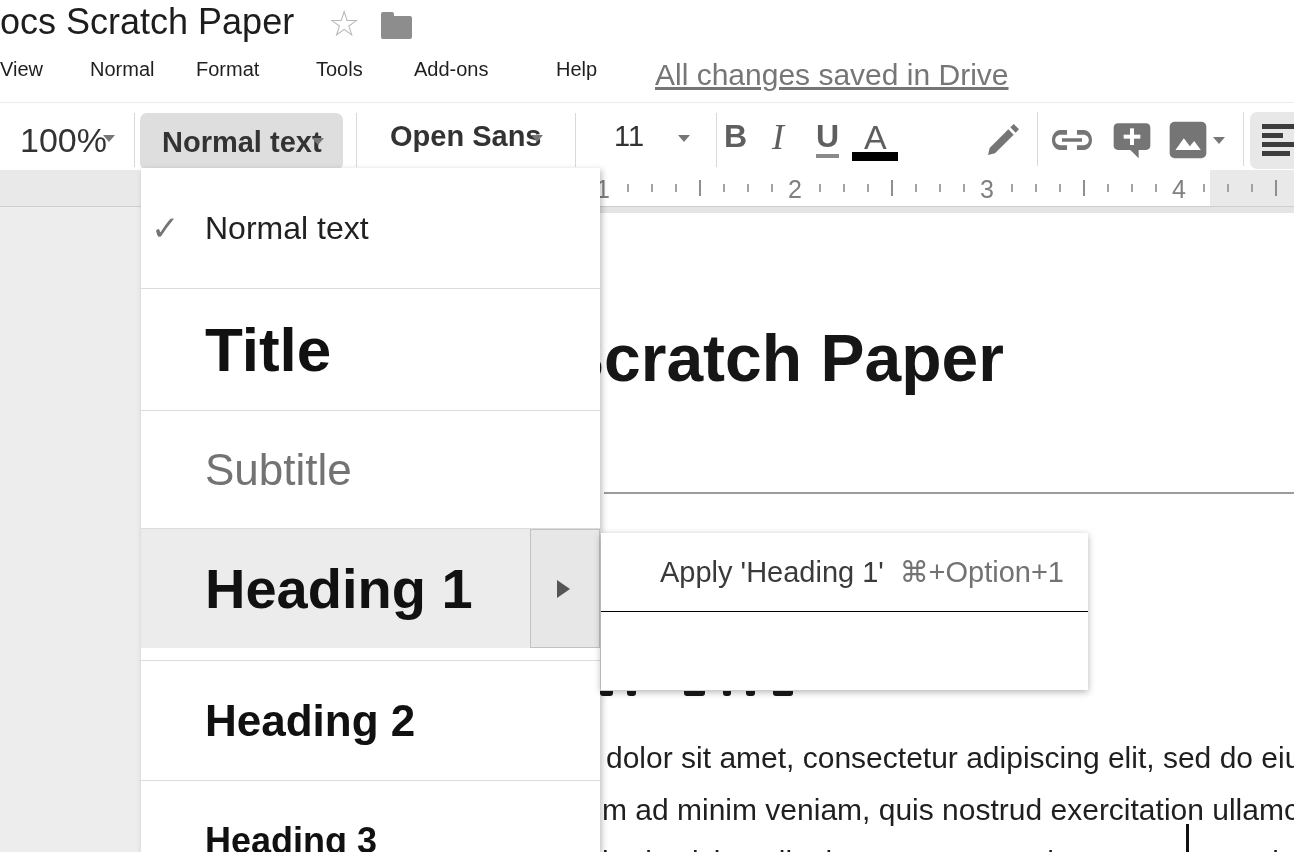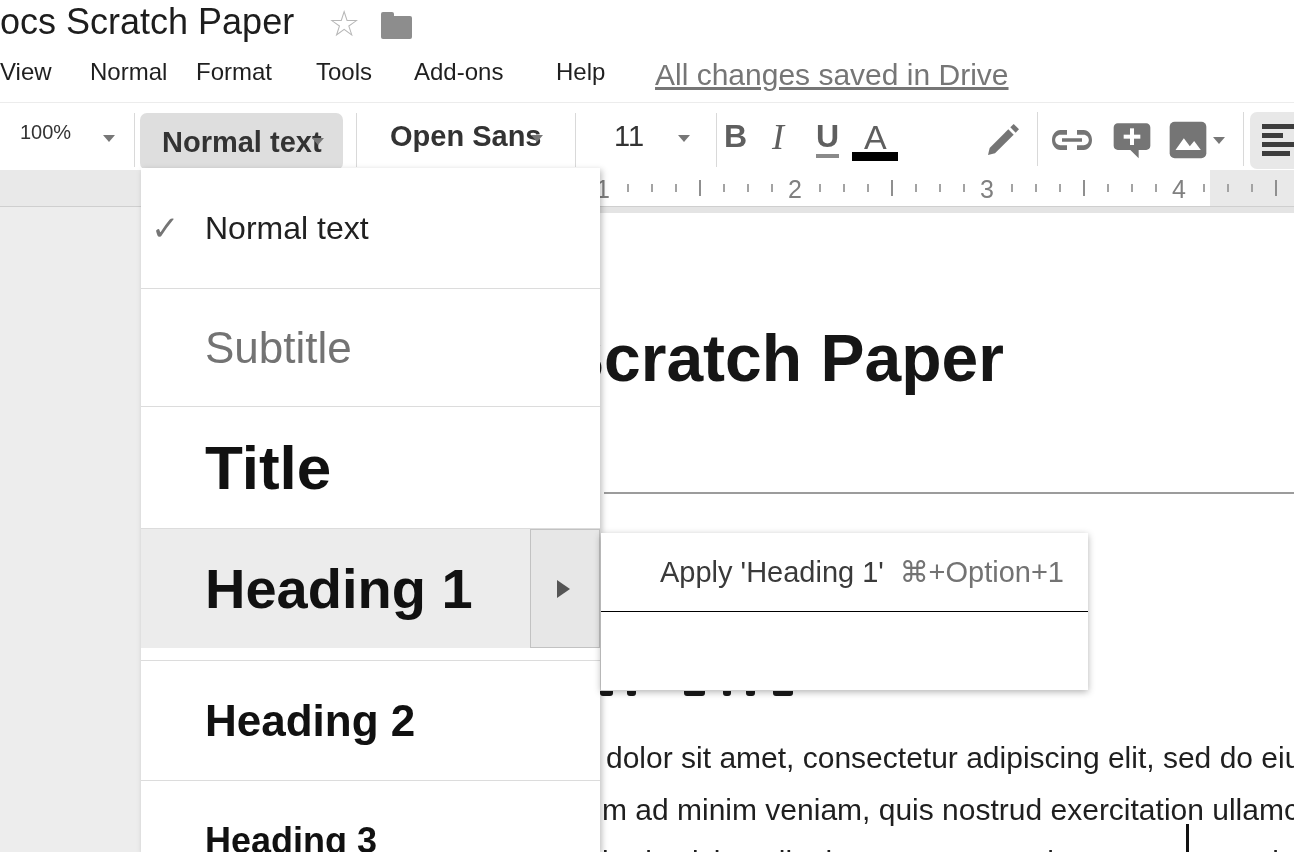--- a/index.html
+++ b/index.html
@@ -6,28 +6,28 @@
   #app{position:relative;width:1294px;height:852px;overflow:hidden;
        font-family:"Liberation Sans","DejaVu Sans",sans-serif;background:#fff;}
   
   .titlebar{position:absolute;left:0;top:0;width:1294px;height:50px;background:#fff;}
   .doc-title{position:absolute;left:0;top:1px;font-size:36px;color:#1d1d1d;white-space:nowrap;}
   .star{position:absolute;left:328px;top:4px;font-size:36px;color:#b7b7b7;line-height:40px;}
   .folder{position:absolute;left:381px;top:16px;width:31px;height:23px;background:#8d8d8d;border-radius:2px;}
   .folder:before{content:"";position:absolute;left:0;top:-4px;width:13px;height:6px;background:#8d8d8d;border-radius:2px 2px 0 0;}
   
   .menubar{position:absolute;left:0;top:50px;width:1294px;height:52px;background:#fff;}
-  .menubar-item{position:absolute;top:8px;font-size:24px;color:#1f1f1f;cursor:default;}
+  .menubar-item{position:absolute;top:8px;font-size:20px;color:#1f1f1f;cursor:default;}
   .m0{left:0px}.m1{left:90px}.m2{left:196px}.m3{left:316px}.m4{left:414px}.m5{left:556px}
   .status-link{position:absolute;left:655px;top:8px;font-size:30px;color:#767676;text-decoration:underline;}
   
   .toolbar{position:absolute;left:0;top:102px;width:1294px;height:68px;background:#fff;
            border-top:1px solid #ececec;border-bottom:1px solid #d9d9d9;}
   .tsep{position:absolute;top:10px;width:1px;height:54px;background:#d9d9d9;}
-  .zoom-label{position:absolute;left:20px;top:18px;font-size:20px;color:#333;}
+  .zoom-label{position:absolute;left:20px;top:18px;font-size:34px;color:#333;}
   .caret-down{position:absolute;width:0;height:0;border-left:6px solid transparent;
               border-right:6px solid transparent;border-top:7px solid #777;}
   .style-btn{position:absolute;left:140px;top:10px;width:203px;height:57px;background:#dedede;border-radius:7px;}
   .style-btn .lbl{position:absolute;left:22px;top:13px;font-size:29px;font-weight:700;color:#333;}
   .font-label{position:absolute;left:390px;top:17px;font-size:29px;font-weight:700;color:#333;}
   .size-label{position:absolute;left:614px;top:17px;font-size:29px;color:#333;}
   .fmt{position:absolute;top:15px;font-size:32px;font-weight:700;color:#5f5f5f;}
   .italic-i{font-family:"Liberation Serif","DejaVu Serif",serif;font-style:italic;font-weight:400;font-size:36px;}
   .u-underline{border-bottom:4px solid #8a8a8a;padding-bottom:0px;}
   .color-bar{position:absolute;left:852px;top:152px;width:46px;height:9px;background:#000;}
@@ -211,25 +211,25 @@
         <span class="ruler-tick mid" style="left: 1275px;"></span>
       </div>
   </div>
   <div class="page-band"></div>
 
   <div class="styles-menu">
     <div class="menu-item mi-normal">
       <span class="mi-check">✓</span>
       <span>Normal text</span>
     </div>
+    <div class="menu-item mi-title">
+      <span>Title</span>
+    </div>
     <div class="menu-item mi-subtitle">
       <span>Subtitle</span>
-    </div>
-    <div class="menu-item mi-title">
-      <span>Title</span>
     </div>
     <div class="menu-item mi-h1">
       <span>Heading 1</span>
     </div>
     <div class="menu-item mi-h2">
       <span>Heading 2</span>
     </div>
     <div class="menu-item mi-h3">
       <span>Heading 3</span>
     </div>

